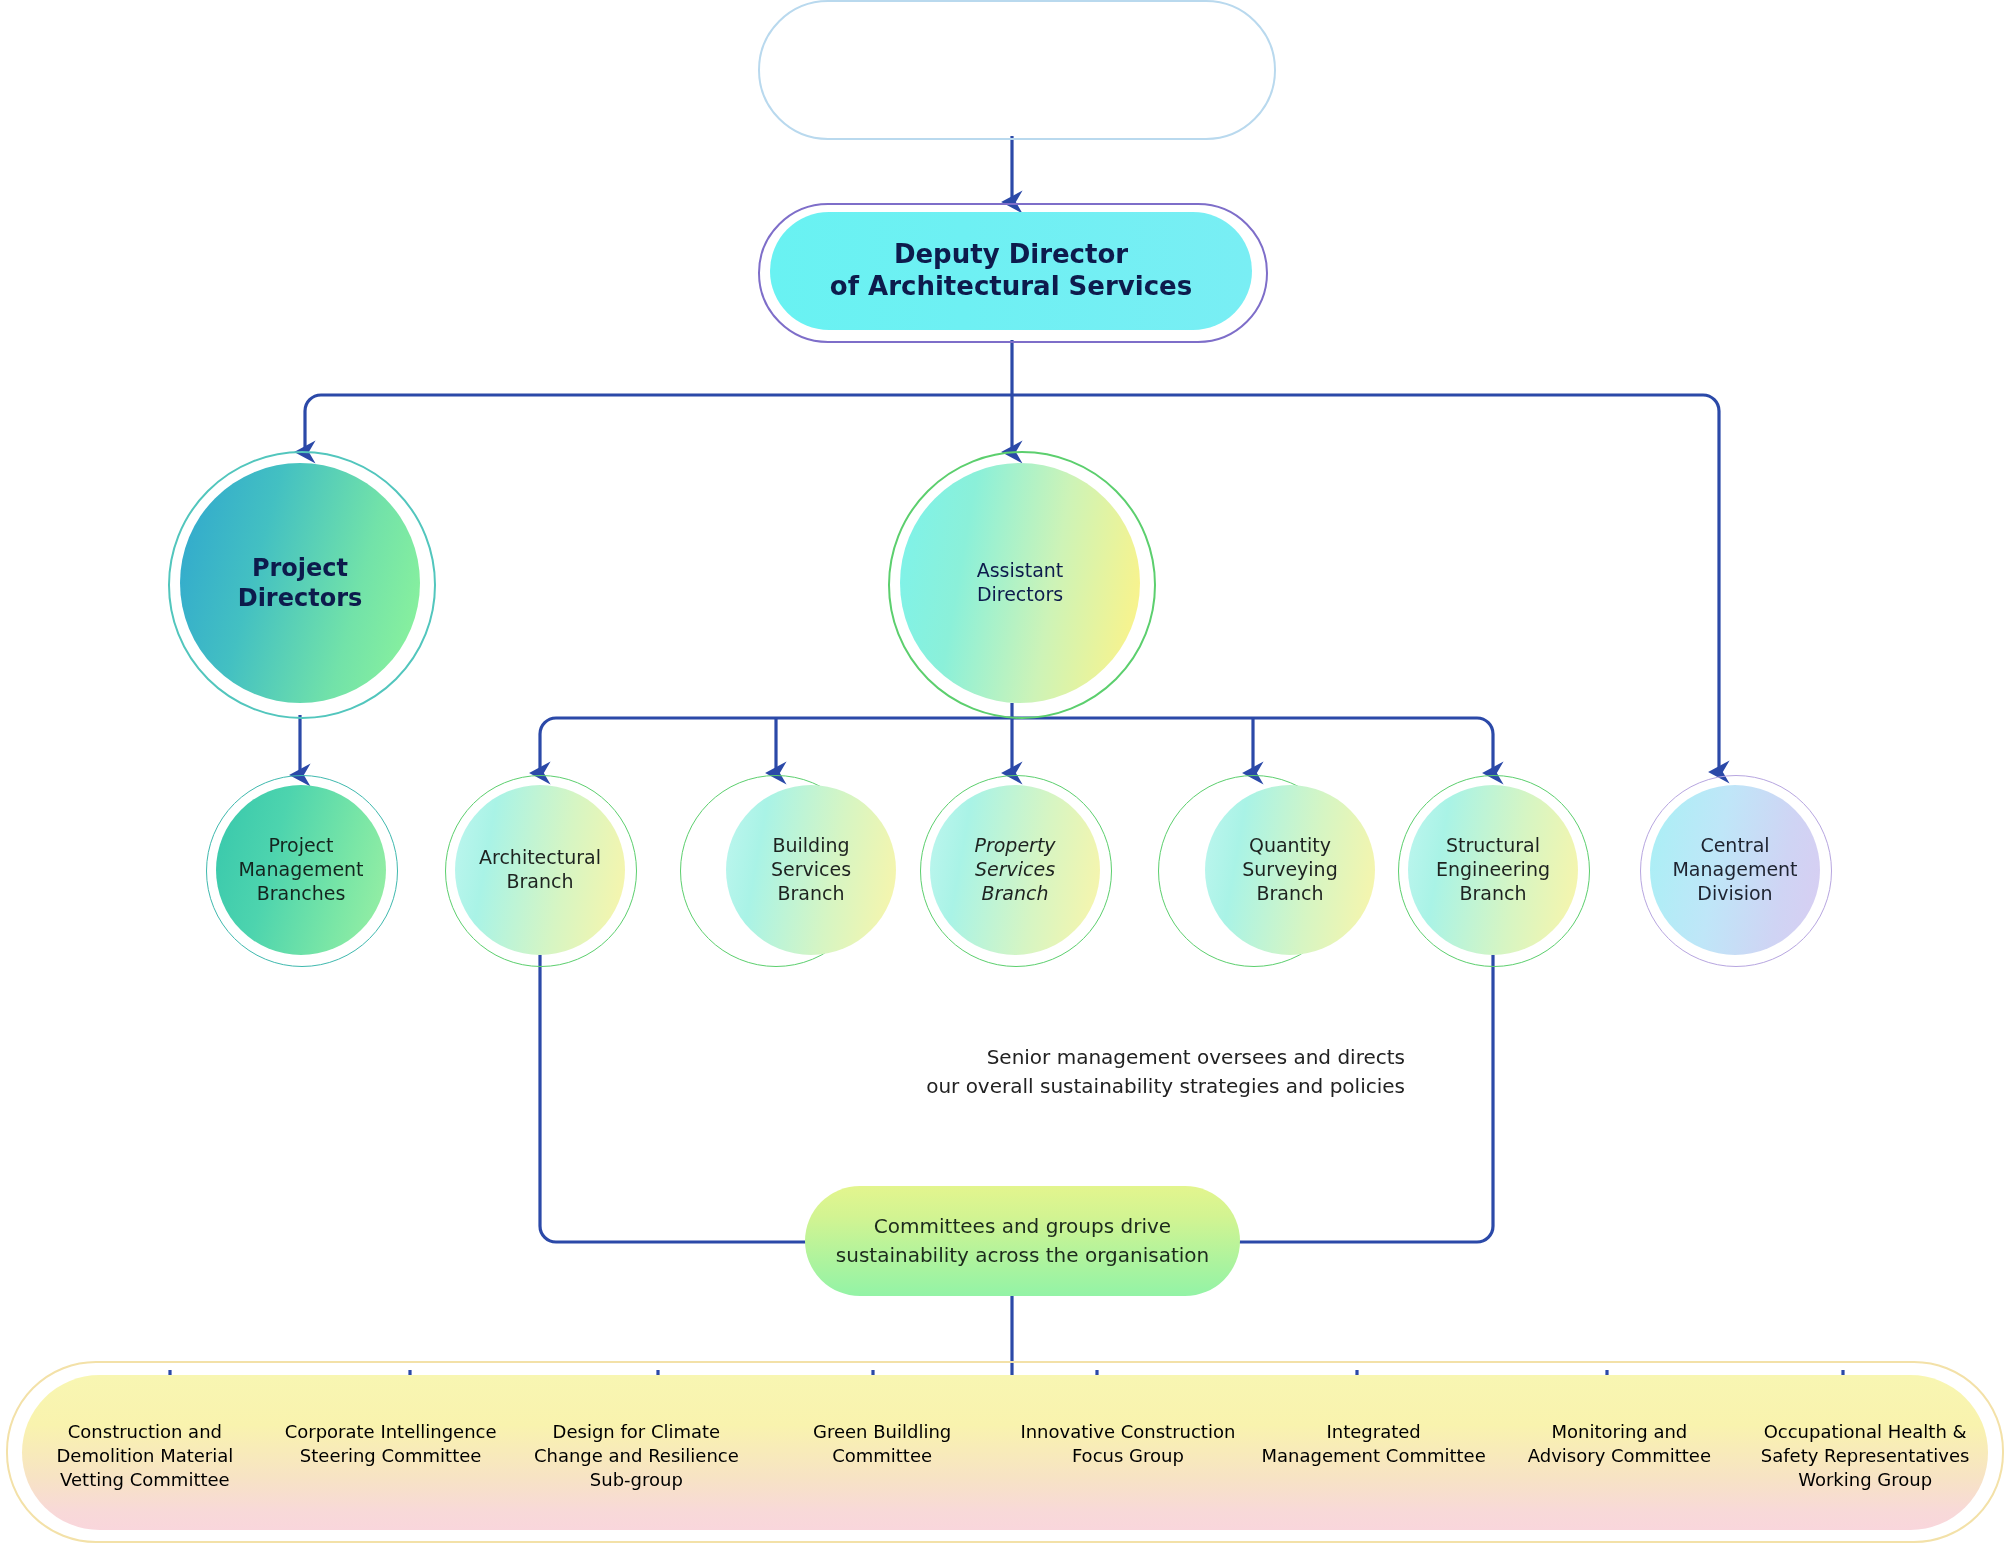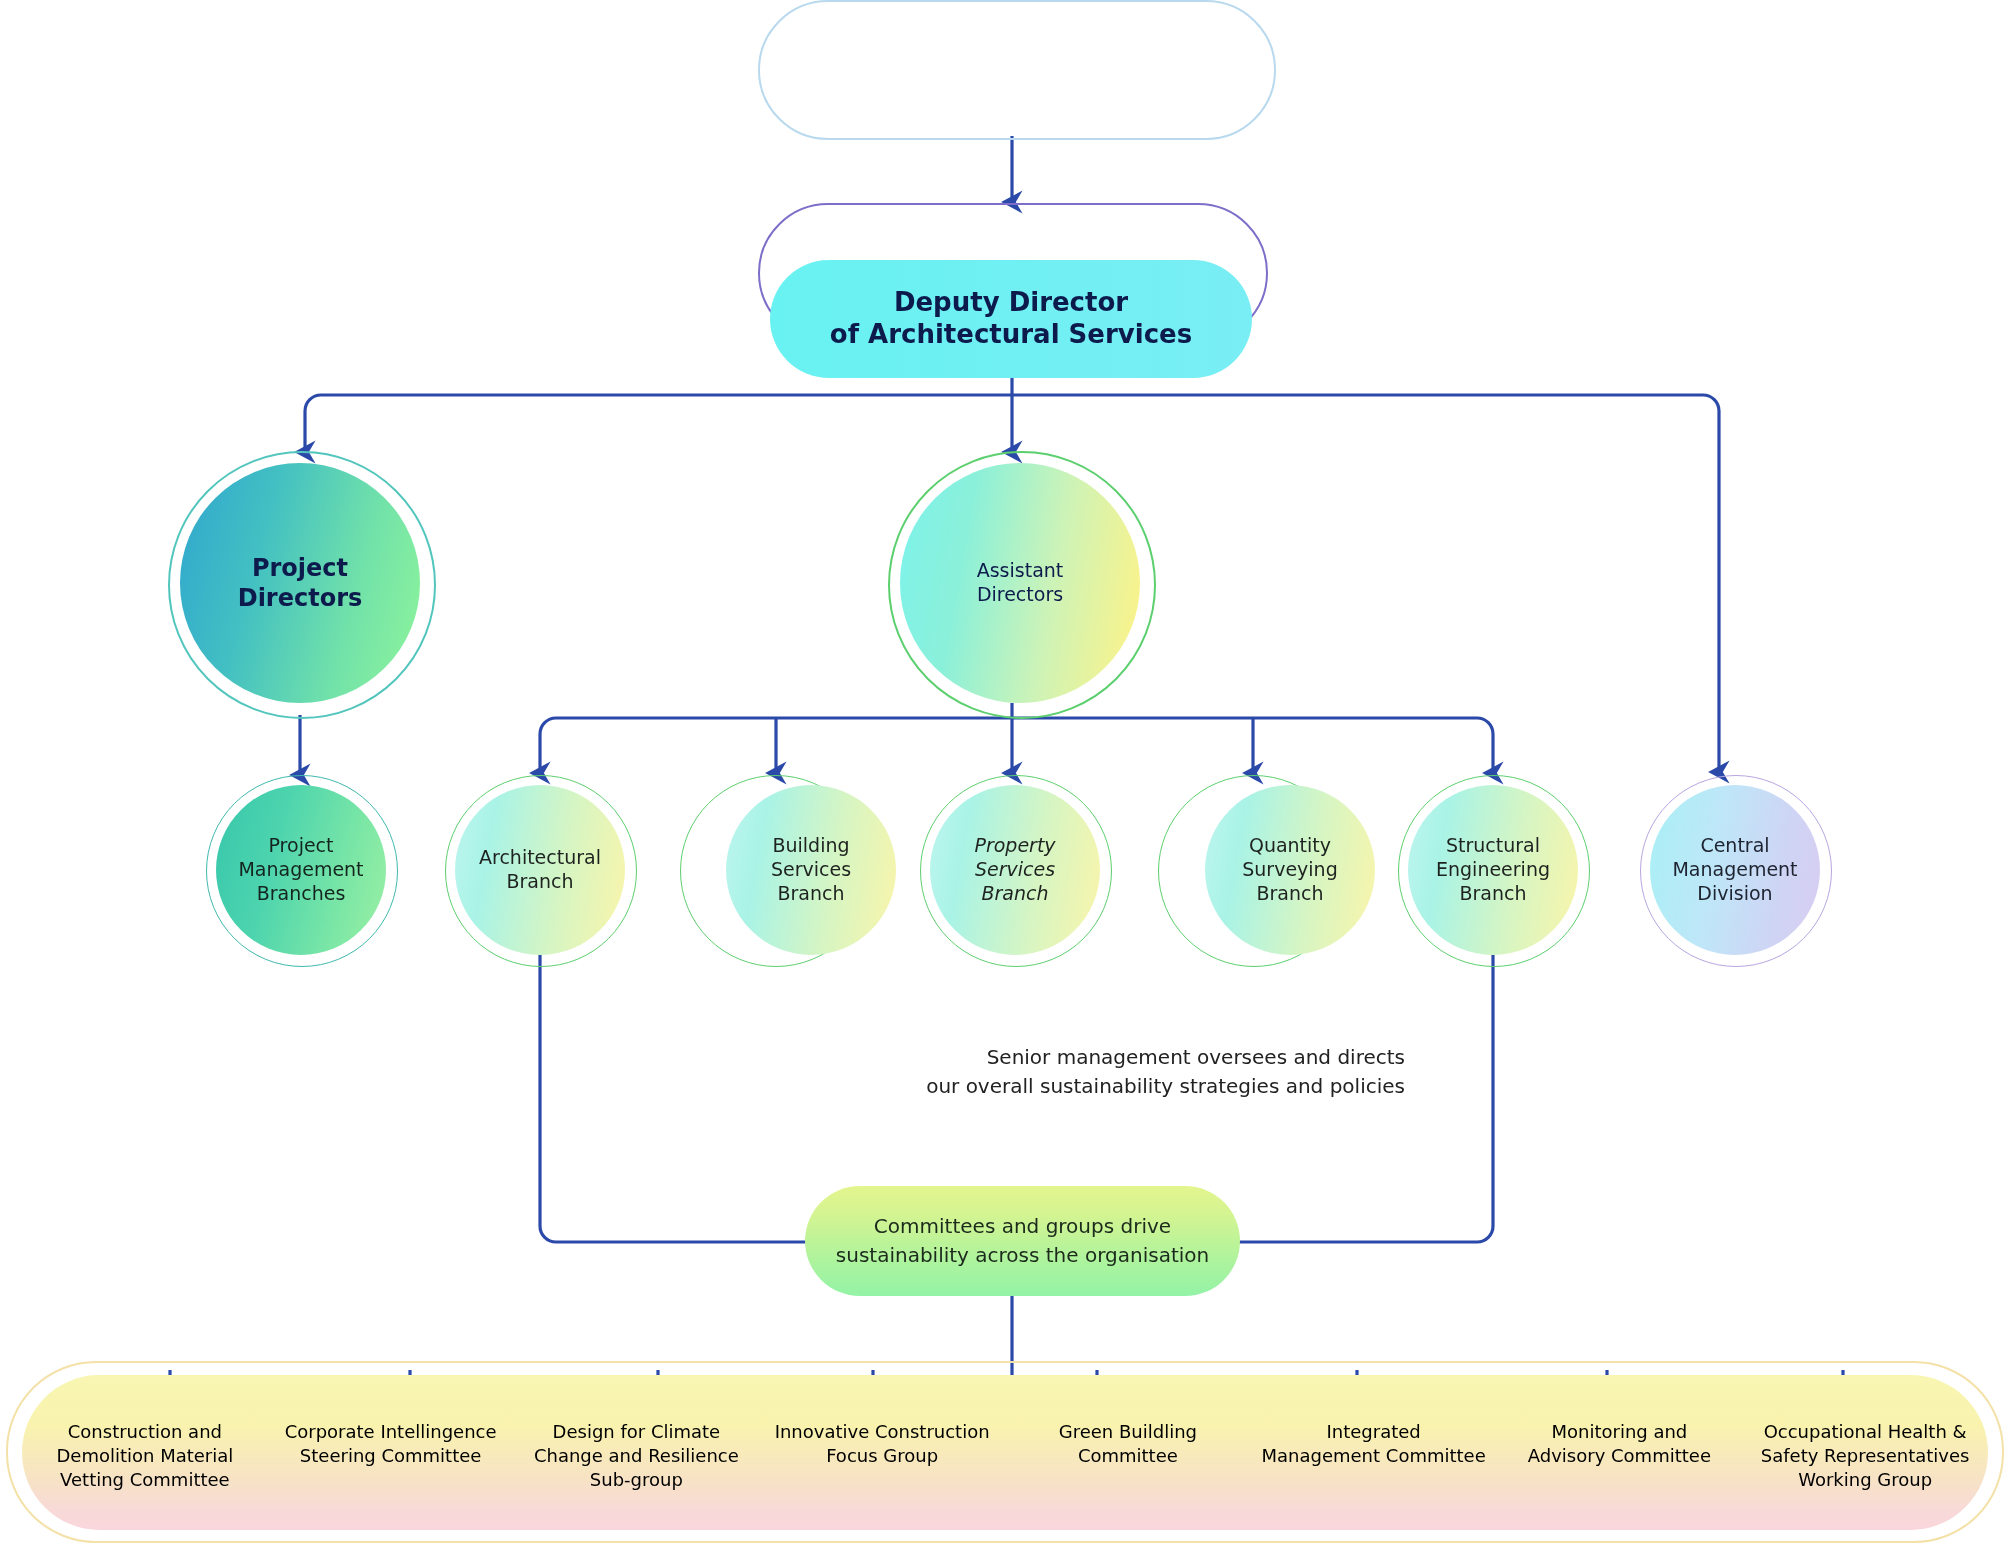--- a/index.html
+++ b/index.html
@@ -23,21 +23,21 @@
 
   #director{left:770px;top:8px;width:490px;height:120px;}
   #director .inner{
     background:linear-gradient(90deg,#6ff3f0 0%,#79e9f4 18%,#a9c8f2 52%,#c5a7ea 82%,#c79cea 100%);
     font-size:28px;font-weight:bold;line-height:1.22;
   }
   #director-halo{left:758px;top:0px;width:514px;height:136px;
     border-image:linear-gradient(90deg,#8fe9f2,#c9b3ec) 1;
     border:2px solid #b9d9ee;}
 
-  #deputy{left:770px;top:212px;width:482px;height:118px;margin-top:48px;}
+  #deputy{left:770px;top:212px;width:482px;height:118px;}
   #deputy .inner{
     background:linear-gradient(90deg,#69f2f2 0%,#6ef0f3 40%,#79eef4 100%);
     font-size:26px;font-weight:bold;line-height:1.22;
   }
   #deputy-halo{left:758px;top:203px;width:506px;height:136px;border:2px solid #7e6ec9;}
 
   
   .circ{border-radius:50%;}
   .circ .inner{
     width:100%;height:100%;border-radius:50%;display:flex;align-items:center;
@@ -228,20 +228,20 @@
   <div id="senior-note">Senior management oversees and directs<br>our overall sustainability strategies and policies</div>
 
   <div id="committees-pill">Committees and groups drive<br>sustainability across the organisation</div>
 
   <div id="committee-bar-halo"></div>
   <div id="committee-bar"></div>
   <div id="committee-labels">
     <div class="cl">Construction and<br>Demolition Material<br>Vetting Committee</div>
     <div class="cl">Corporate Intellingence<br>Steering Committee</div>
     <div class="cl">Design for Climate<br>Change and Resilience<br>Sub-group</div>
+    <div class="cl">Green Buildling<br>Committee</div>
     <div class="cl">Innovative Construction<br>Focus Group</div>
-    <div class="cl">Green Buildling<br>Committee</div>
     <div class="cl">Integrated<br>Management Committee</div>
     <div class="cl">Monitoring and<br>Advisory Committee</div>
     <div class="cl">Occupational Health &amp;<br>Safety Representatives<br>Working Group</div>
   </div>
 
 </div>
 
 </body></html>

